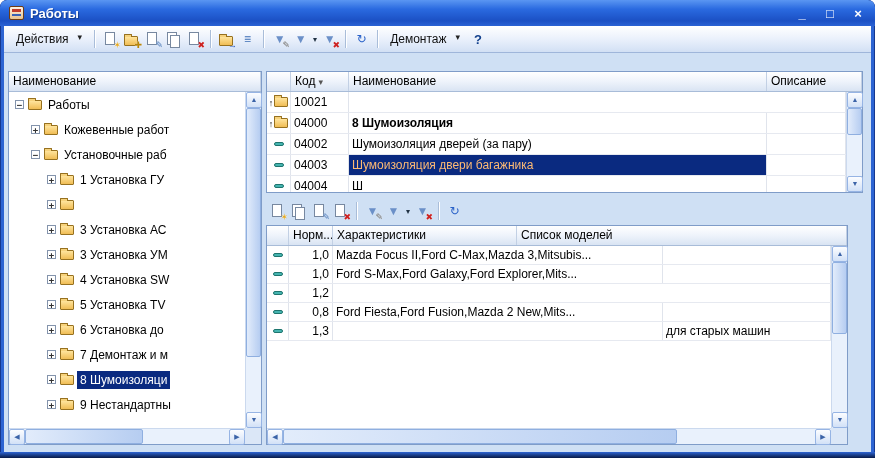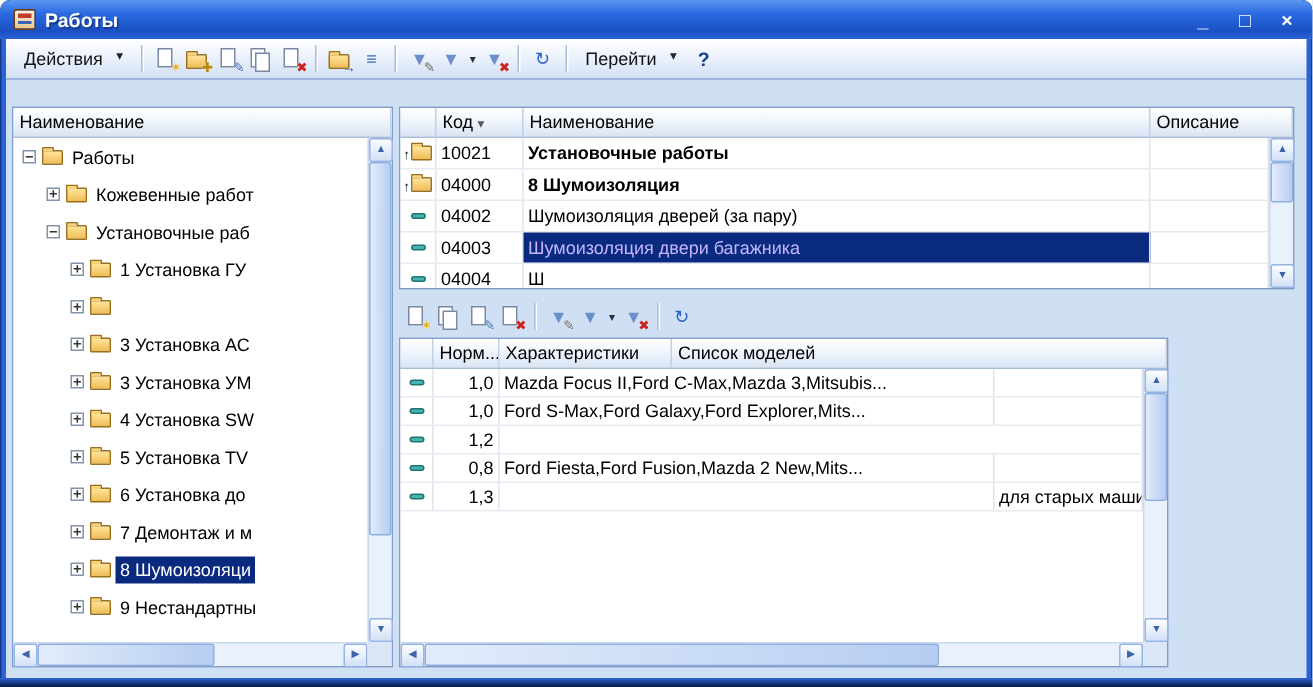--- a/index.html
+++ b/index.html
@@ -48,21 +48,21 @@
   .ddarrow { font-size:8px; color:#234; margin:0 1px; }
   .ddarrow::before { content:"▾"; }
   .help-btn { font-weight:bold; color:#12408c; font-size:13px; padding:1px 6px; }
   
   .workspace { position:absolute; left:4px; right:4px; top:53px; bottom:6px; background:#cfe0f4; }
   .bottom-edge { position:absolute; left:0; right:0; bottom:0; height:6px; background:linear-gradient(180deg,#2d64d2,#081a46); }
   .panel { position:absolute; background:#fff; border:1px solid #7f9cc8; }
   .tree-panel { left:4px;  top:18px; width:254px; height:374px; }
   .toptable   { left:262px; top:18px; width:597px; height:122px; }
   .minibar    { position:absolute; left:262px; top:146px; width:597px; height:24px; display:flex; align-items:center; gap:2px; padding:0 2px; }
-  .bottable   { left:262px; top:172px; width:513px; height:220px; }
+  .bottable   { left:262px; top:172px; width:582px; height:220px; }
   
   .chead {
     position:absolute; left:0; top:0; right:0; height:20px; display:flex;
     background:linear-gradient(#ffffff,#eef3fb 50%,#d9e4f3);
     border-bottom:1px solid #a8bcd8; overflow:hidden;
   }
   .hc { border-right:1px solid #c2d0e4; padding:0 4px; line-height:19px; white-space:nowrap; overflow:hidden; flex:none; }
   .sortmark::before { content:"▾"; font-size:9px; color:#555; margin-left:3px; }
   
   .tbody { position:absolute; left:0; top:20px; overflow:hidden; background:#fff; }
@@ -70,21 +70,21 @@
   .toptable  .tbody { right:16px; bottom:0; }
   .bottable  .tbody { right:16px; bottom:16px; }
   
   .trow { display:flex; height:21px; border-bottom:1px solid #e6e9f0; }
   .bottable .trow { height:19px; }
   .tc { border-right:1px solid #e0e4ec; padding:0 3px; white-space:nowrap; overflow:hidden; display:flex; align-items:center; flex:none; }
   .tc.txt { display:block; line-height:20px; }
   .bottable .tc.txt { line-height:18px; }
   .tc.num { display:block; line-height:18px; text-align:right; }
   .boldname { font-weight:bold; }
-  .selcell { background:#0a2a80; color:#c4b5fd; }
+  .selcell { background:#0a2a80; color:#fdba74; }
   .toptable .c-icon{width:24px; justify-content:center;} .toptable .c-code{width:58px;} .toptable .c-name{width:418px;} .toptable .c-desc{flex:1;}
   .bottable .c-icon{width:22px; justify-content:center;} .bottable .c-norm{width:44px;} .bottable .c-models{width:330px;} .bottable .c-chars{flex:1;}
   
   .fico { display:inline-block; width:14px; height:10px; flex:none; position:relative;
     background:linear-gradient(#ffe49c,#f0bd55); border:1px solid #97711f; border-radius:1px; }
   .fico::before { content:""; position:absolute; left:-1px; top:-3px; width:6px; height:2px;
     background:#f6d27c; border:1px solid #97711f; border-bottom:none; border-radius:1px 1px 0 0; }
   .dico { display:inline-block; width:10px; height:4px; flex:none;
     background:#45b4b0; border:1px solid #1e756e; border-radius:2px; }
   .gup::before { content:"↑"; font-size:9px; font-weight:bold; color:#111; margin-right:1px; }
@@ -172,21 +172,21 @@
           <span class="g" style="color: rgb(107, 144, 200);">▼</span>
           <span class="ov" style="color: rgb(204, 34, 34);">✖</span>
         </span>
         <span class="tsep"></span>
         <span class="tbic">
           <span class="g" style="color: rgb(42, 98, 200);">↻</span>
         </span>
       </span>
     <span class="tsep"></span>
     <span class="tb-text dd-after">
-        <span>Перейти</span>
+        <span>Демонтаж</span>
       </span>
     <span class="help-btn">?</span>
   </div>
 
   <div class="workspace">
 
     <div class="panel tree-panel">
       <div class="chead">
         <span class="hc" style="flex:1;">Наименование</span>
       </div>
@@ -280,21 +280,20 @@
           <span class="hc c-name">Наименование</span>
           <span class="hc c-desc" style="flex: 1 1 0%;">Описание</span>
         </div>
       <div class="tbody" id="toptable-body">
           <div class="trow">
             <span class="tc c-icon">
               <span class="gup"></span>
               <span class="fico"></span>
             </span>
             <span class="tc txt c-code">10021</span>
-            <span class="tc txt c-name boldname">Установочные работы</span>
             <span class="tc txt c-desc" style="flex: 1 1 0%;"></span>
           </div>
           <div class="trow">
             <span class="tc c-icon">
               <span class="gup"></span>
               <span class="fico"></span>
             </span>
             <span class="tc txt c-code">04000</span>
             <span class="tc txt c-name boldname">8 Шумоизоляция</span>
             <span class="tc txt c-desc" style="flex: 1 1 0%;"></span>

